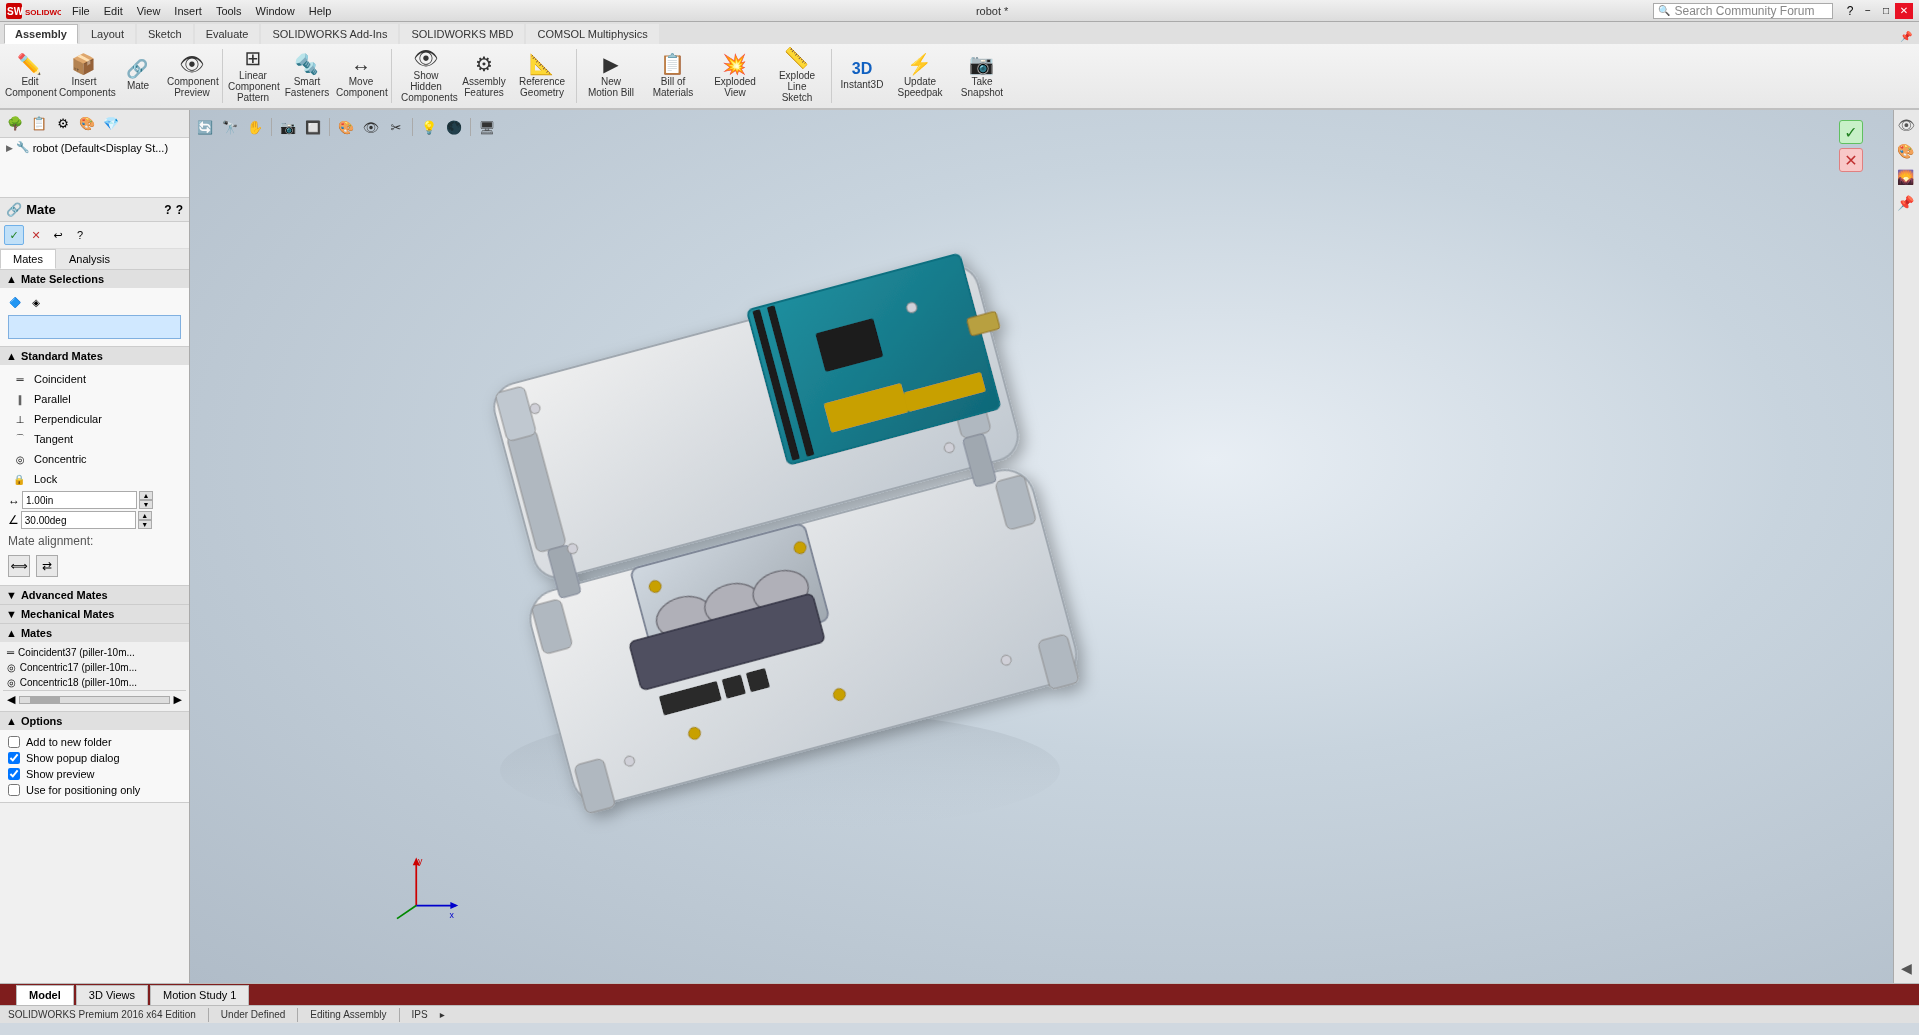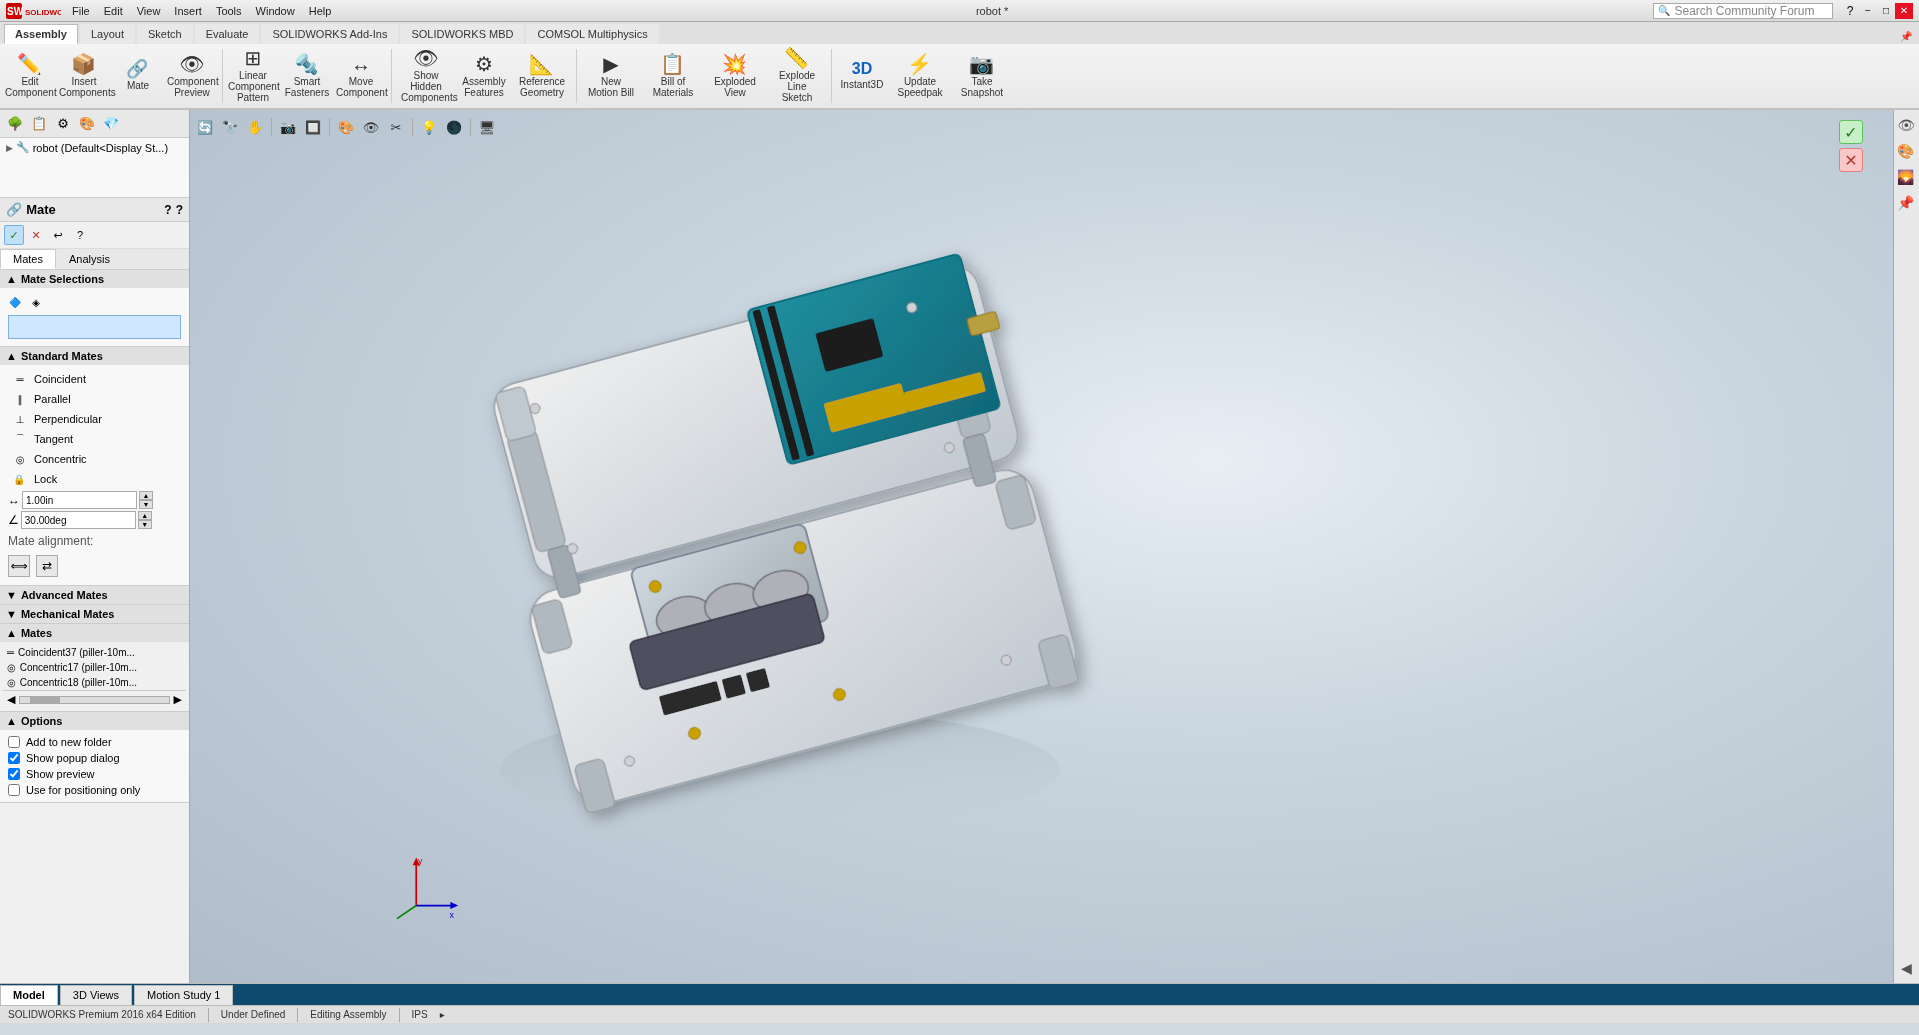--- a/index.html
+++ b/index.html
@@ -392,25 +392,25 @@
       padding: 0 8px;
       gap: 12px;
       font-size: 10px;
       color: #333;
     }
     .status-sep { width: 1px; height: 14px; background: #aaa; }
 
     
     #bottom-tabs {
       height: 22px;
-      background: #0c4a6e;
+      background: #7f1d1d;
       border-top: 1px solid #bbb;
       display: flex;
       align-items: center;
-      padding: 0 0;
+      padding: 0 16px;
       gap: 2px;
     }
     .bottom-tab {
       padding: 2px 12px;
       font-size: 11px;
       cursor: pointer;
       border: 1px solid #bbb;
       background: #e8e8e8;
       border-bottom: none;
       height: 20px;

